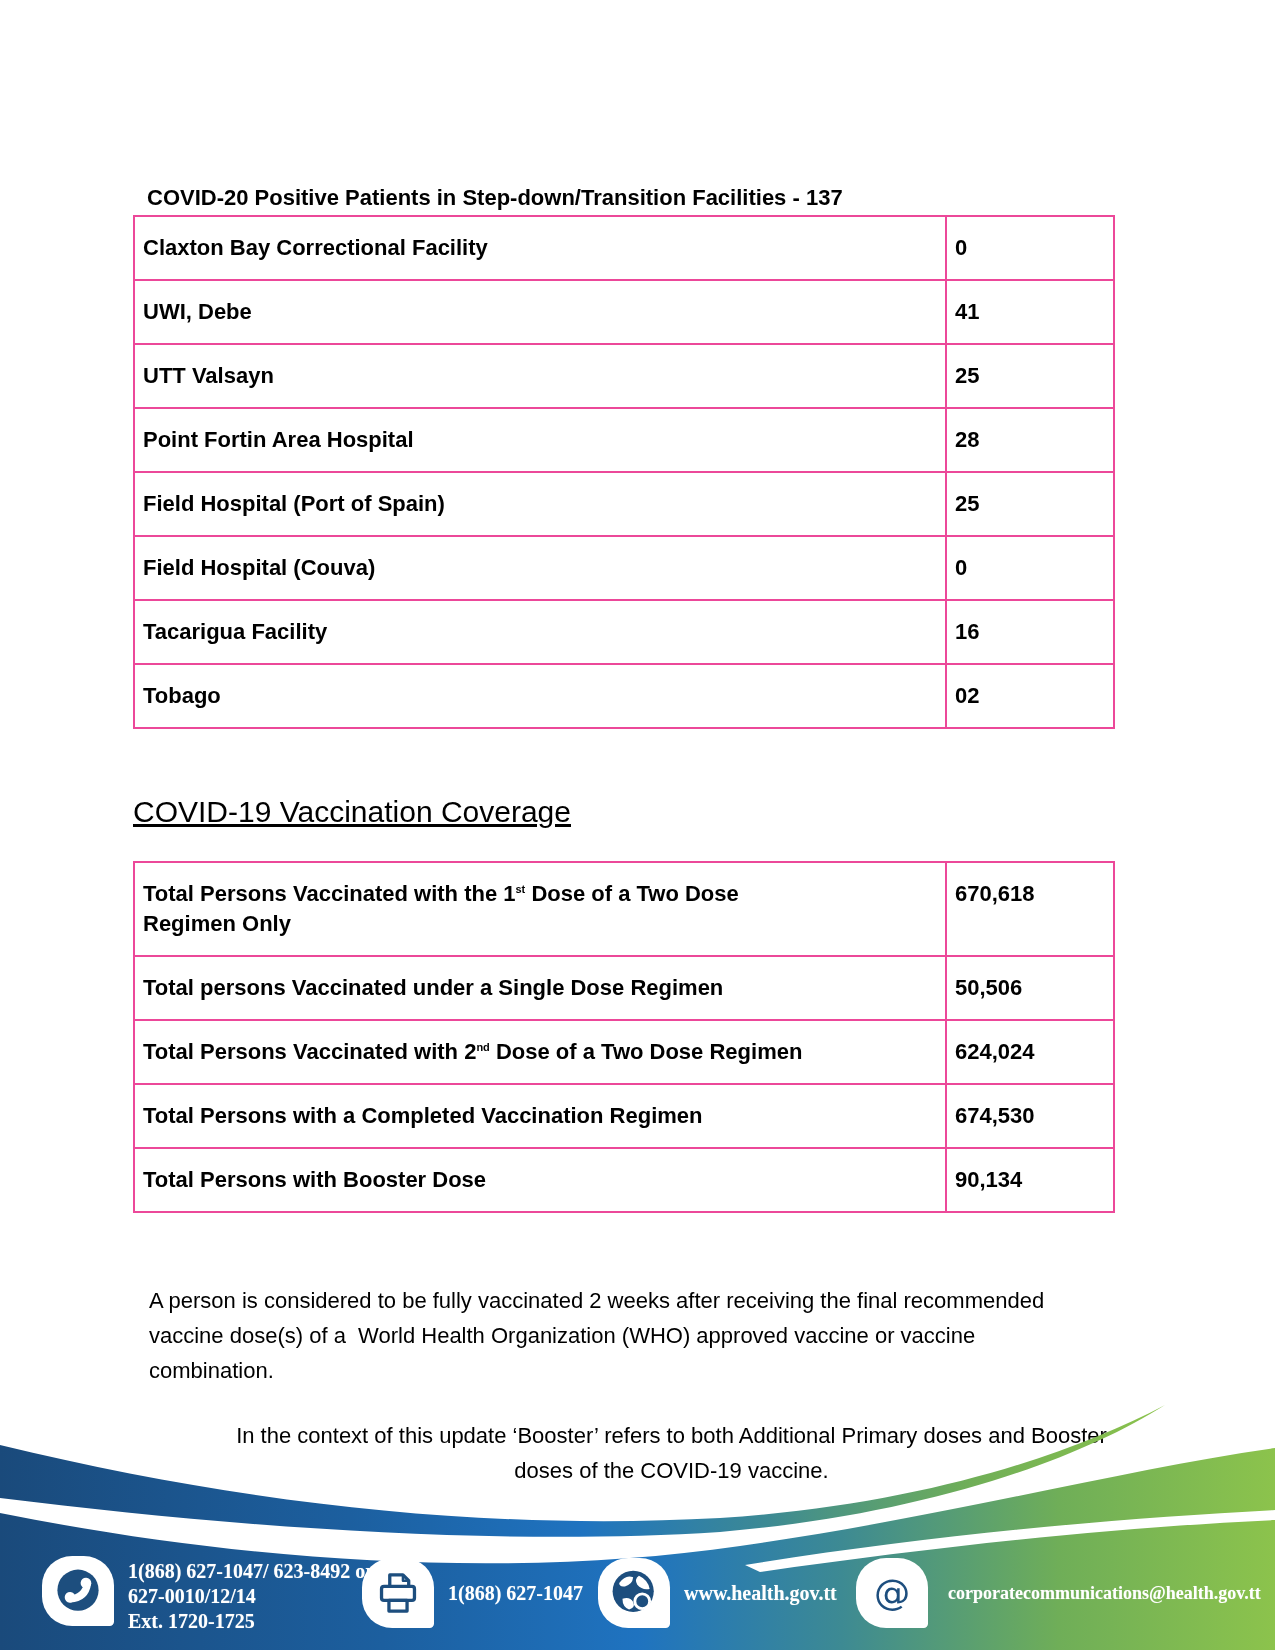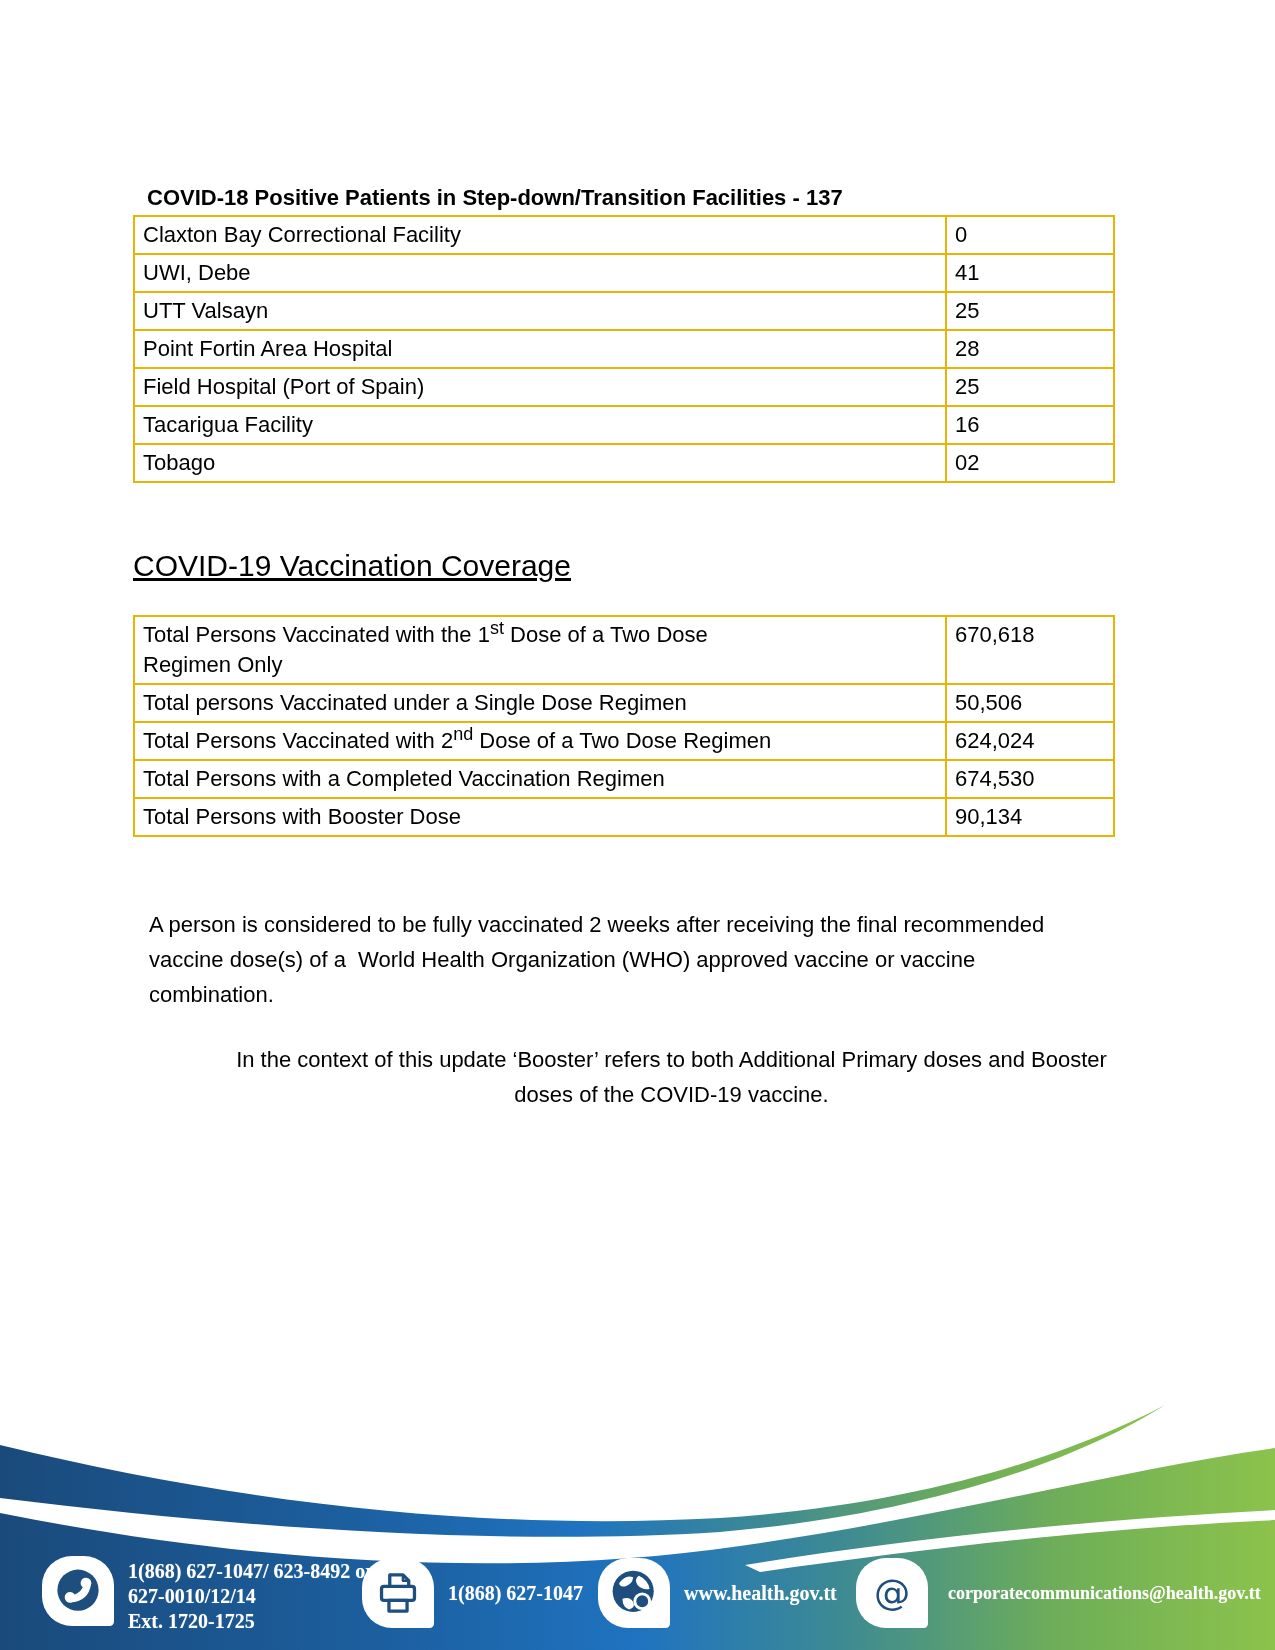--- a/index.html
+++ b/index.html
@@ -4,28 +4,28 @@
 <style>
   html,body { margin:0; padding:0; }
   body {
     width:1275px; height:1650px; position:relative; overflow:hidden;
     background:#ffffff; font-family:"Liberation Sans", sans-serif; color:#000;
   }
   .content { position:absolute; left:133px; top:185px; width:980px; }
   .doc-title { font-size:22px; font-weight:bold; line-height:26px; margin:0 0 4px 14px; }
   table.data { border-collapse:collapse; width:980px; table-layout:fixed; }
   table.data td {
-    border:2px solid #eab308; font-weight:normal; font-size:22px;
-    padding:3px 8px; vertical-align:top; line-height:30px; height:30px;
+    border:2px solid #ec4899; font-weight:bold; font-size:22px;
+    padding:16px 8px; vertical-align:top; line-height:30px; height:30px;
     white-space:pre-wrap; overflow:hidden;
   }
   col.c-label { width:812px; } col.c-value { width:168px; }
   .nb { font-size:22px; font-weight:normal; line-height:28px; margin:46px 0 0 0; }
   .vax-heading { font-size:30px; font-weight:normal; text-decoration:underline; line-height:28px; margin:69px 0 35px 0; }
-  sup.ord { font-size:18px; vertical-align:super; line-height:0; }
+  sup.ord { font-size:11px; vertical-align:super; line-height:0; }
   .para { font-size:22px; line-height:35px; width:1045px; margin:16px; white-space:pre-wrap; }
   .para-1 { margin-top:70px; }
   .para-2 { margin-top:30px;text-align:center; }
 
   footer { position:absolute; left:0; bottom:0; width:1275px; height:300px; }
   .waves { position:absolute; left:0; top:0; width:1275px; height:300px; display:block; }
   .contact { position:absolute; display:flex; align-items:center; color:#fff; }
   .contact.multi { align-items:flex-start; }
   .bubble {
     width:72px; height:70px; background:#fff; flex:0 0 auto;
@@ -43,21 +43,21 @@
   .c-phone .c-text { margin-top:3px; }
   .c-fax   { left:362px; top:208px; }
   .c-web   { left:598px; top:208px; }
   .c-email { left:856px; top:208px; }
 </style>
 </head>
 <body>
 
 <main class="content">
 
-  <h1 class="doc-title">COVID-18 Positive Patients in Step-down/Transition Facilities - 137</h1>
+  <h1 class="doc-title">COVID-20 Positive Patients in Step-down/Transition Facilities - 137</h1>
 
   <table class="data">
     <colgroup>
         <col class="c-label">
         <col class="c-value">
       </colgroup>
     <tbody>
       <tr>
         <td>Claxton Bay Correctional Facility</td>
         <td>0</td>
@@ -70,20 +70,24 @@
         <td>UTT Valsayn</td>
         <td>25</td>
       </tr>
       <tr>
         <td>Point Fortin Area Hospital</td>
         <td>28</td>
       </tr>
       <tr>
         <td>Field Hospital (Port of Spain)</td>
         <td>25</td>
+      </tr>
+      <tr>
+        <td>Field Hospital (Couva)</td>
+        <td>0</td>
       </tr>
       <tr>
         <td>Tacarigua Facility</td>
         <td>16</td>
       </tr>
       <tr>
         <td>Tobago</td>
         <td>02</td>
       </tr>
     </tbody>

